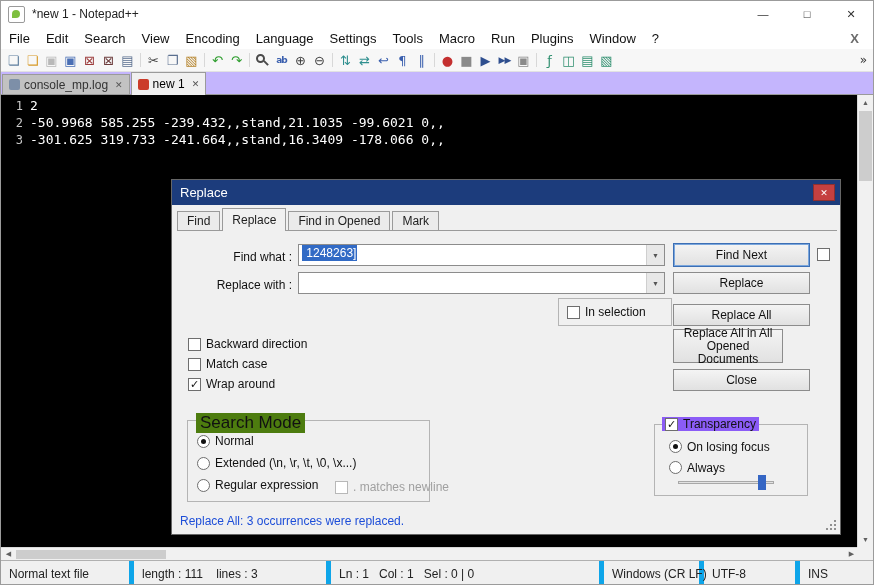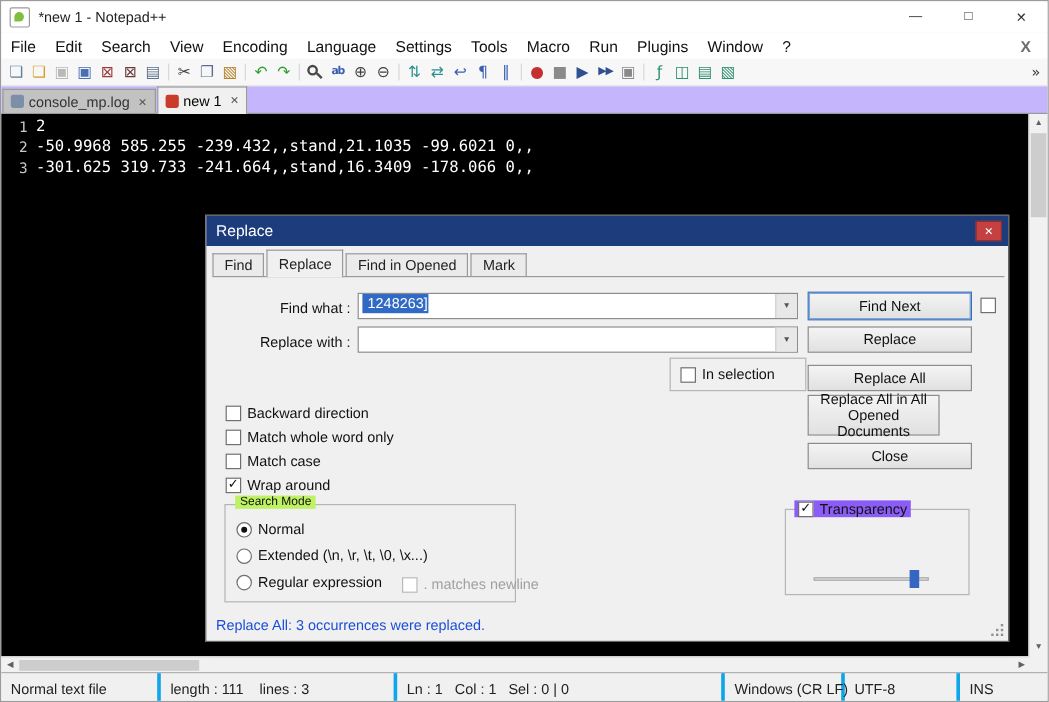--- a/index.html
+++ b/index.html
@@ -53,21 +53,21 @@
   .sb-arrow.bottom{position:absolute;bottom:0;left:0;right:0}
   .vthumb{position:absolute;left:1px;right:1px;top:16px;height:70px;background:#cdcdcd}
   .hscroll{position:absolute;left:0;top:546px;width:858px;height:13px;background:#f1f1f1;border-top:1px solid #d9d9d9;box-sizing:border-box}
   .hs-arrow{position:absolute;top:0;width:15px;height:100%;display:flex;align-items:center;justify-content:center;font-size:7px;color:#606060}
   .hs-arrow.right{right:0}
   .hthumb{position:absolute;left:15px;top:2px;height:9px;width:150px;background:#cdcdcd}
   .scroll-corner{position:absolute;right:0;top:546px;width:16px;height:13px;background:#f1f1f1}
 
   
   .statusbar{position:absolute;left:0;top:559px;width:100%;height:26px;background:#f0f0f0;border-top:1px solid #b0b0b0;display:flex;align-items:stretch;font-size:12px;color:#222;box-sizing:border-box}
-  .sbseg{display:flex;align-items:center;padding-left:8px;border-right:3px solid #0ea5e9;white-space:pre;box-sizing:border-box}
+  .sbseg{display:flex;align-items:center;padding-left:8px;border-right:5px solid #0ea5e9;white-space:pre;box-sizing:border-box}
   .sb1{width:133px}.sb2{width:197px}.sb3{width:273px}.sb4{width:100px}.sb5{width:96px}.sb6{flex:1;border-right:none}
 
   
   .dialog{position:absolute;left:170px;top:178px;width:670px;height:356px;background:#f0f0f0;border:1px solid #666;box-shadow:3px 4px 9px rgba(0,0,0,.38);box-sizing:border-box;font-size:12px;color:#111;z-index:10}
   .dlg-title{position:absolute;left:0;top:0;width:100%;height:25px;background:#1c3c7c;color:#fff;display:flex;align-items:center;padding-left:8px;font-size:13px;box-sizing:border-box}
   .dlg-close{position:absolute;top:4px;right:5px;width:22px;height:17px;background:#c54040;border:1px solid #8e2f2f;color:#fff;font-size:9px;display:flex;align-items:center;justify-content:center;box-sizing:border-box}
   .dlg-tabs{position:absolute;left:5px;top:28px;width:660px;height:23px;display:flex;align-items:flex-end;border-bottom:1px solid #9a9a9a;box-sizing:border-box}
   .dtab{height:19px;padding:0 9px;display:flex;align-items:center;background:#ebebeb;border:1px solid #9a9a9a;border-bottom:none;margin-right:2px;font-size:12px;color:#222;box-sizing:border-box}
   .dtab.active{height:23px;background:#f0f0f0;margin-bottom:-1px;z-index:2;position:relative}
   .dlg-label{position:absolute;text-align:right;white-space:pre}
@@ -81,21 +81,21 @@
   .opts .cb{height:20px}
   .box{width:13px;height:13px;border:1px solid #6e6e6e;background:#fff;font-size:11px;line-height:11px;text-align:center;color:#111;flex:none;box-sizing:border-box}
   .box[data-state="checked"]::after{content:"✓"}
   .cb-label{font-size:12px}
   .radio{display:flex;align-items:center;gap:5px;height:22px}
   .dot{width:13px;height:13px;border:1px solid #6e6e6e;border-radius:50%;background:#fff;position:relative;flex:none;box-sizing:border-box}
   .dot[data-state="selected"]::after{content:"";position:absolute;left:3px;top:3px;width:5px;height:5px;border-radius:50%;background:#111}
   .insel-frame{position:absolute;left:386px;top:118px;width:114px;height:28px;border:1px solid #b4b4b4;display:flex;align-items:center;padding-left:8px;gap:5px;box-sizing:border-box}
   .opts{position:absolute;left:16px;top:154px}
   .group{position:absolute;border:1px solid #b4b4b4;box-sizing:border-box}
-  .group-legend{position:absolute;top:-8px;left:8px;background:#bef264;padding:0 4px;font-size:10px}
+  .group-legend{position:absolute;top:-8px;left:8px;background:#4d7c0f;padding:0 4px;font-size:17px}
   .sm-group{left:15px;top:240px;width:243px;height:82px}
   .sm-radios{position:absolute;left:10px;top:10px}
   .mn{position:absolute;left:163px;top:300px;display:flex;align-items:center;gap:5px}
   .mn .box{border-color:#b8b8b8}
   .gray{color:#a0a0a0}
   .tr-group{left:482px;top:244px;width:154px;height:72px}
   .tr-check{position:absolute;left:490px;top:237px;display:flex;align-items:center;gap:5px;background:#8b5cf6;padding:0 3px}
   .tr-radios{position:absolute;left:497px;top:256px}
   .tr-radios .radio{height:21px}
   .slider{position:absolute;left:506px;top:295px;width:96px;height:15px}
@@ -328,24 +328,20 @@
     <div class="btn" style="left:501px;top:149px;width:110px;height:34px;padding:2px 8px">Replace All in All Opened Documents</div>
     <div class="btn" style="left:501px;top:189px;width:137px;height:22px">Close</div>
 
     <div class="opts">
 
         <div class="cb">
           <span class="box" data-state=""></span>
           <span class="cb-label">Backward direction</span>
         </div>
 
-        <div class="cb">
-          <span class="box" data-state=""></span>
-          <span class="cb-label">Match whole word only</span>
-        </div>
 
         <div class="cb">
           <span class="box" data-state=""></span>
           <span class="cb-label">Match case</span>
         </div>
 
         <div class="cb">
           <span class="box" data-state="checked"></span>
           <span class="cb-label">Wrap around</span>
         </div>
@@ -374,20 +370,32 @@
     <div class="mn">
       <span class="box" data-state=""></span>
       <span class="cb-label gray">. matches newline</span>
     </div>
 
     <div class="group tr-group"></div>
     <div class="tr-check">
       <span class="box" data-state="checked"></span>
       <span class="cb-label">Transparency</span>
     </div>
+    <div class="tr-radios">
+
+        <div class="radio">
+          <span class="dot" data-state="selected"></span>
+          <span class="cb-label">On losing focus</span>
+        </div>
+
+        <div class="radio">
+          <span class="dot" data-state=""></span>
+          <span class="cb-label">Always</span>
+        </div>
+      </div>
     <div class="slider">
       <div class="slider-track"></div>
       <div class="slider-thumb" style="left: 83%;"></div>
     </div>
 
     <div class="dlg-status">Replace All: 3 occurrences were replaced.</div>
     <div class="grip"></div>
   </div>
 
   <div class="statusbar">

